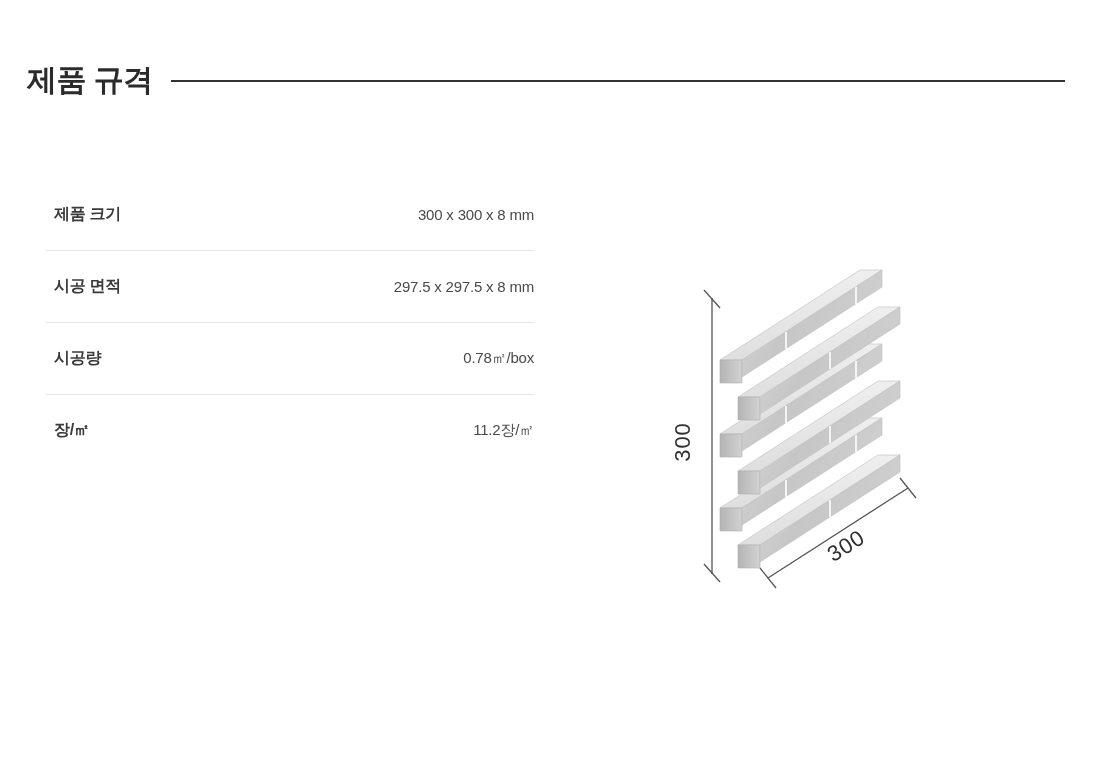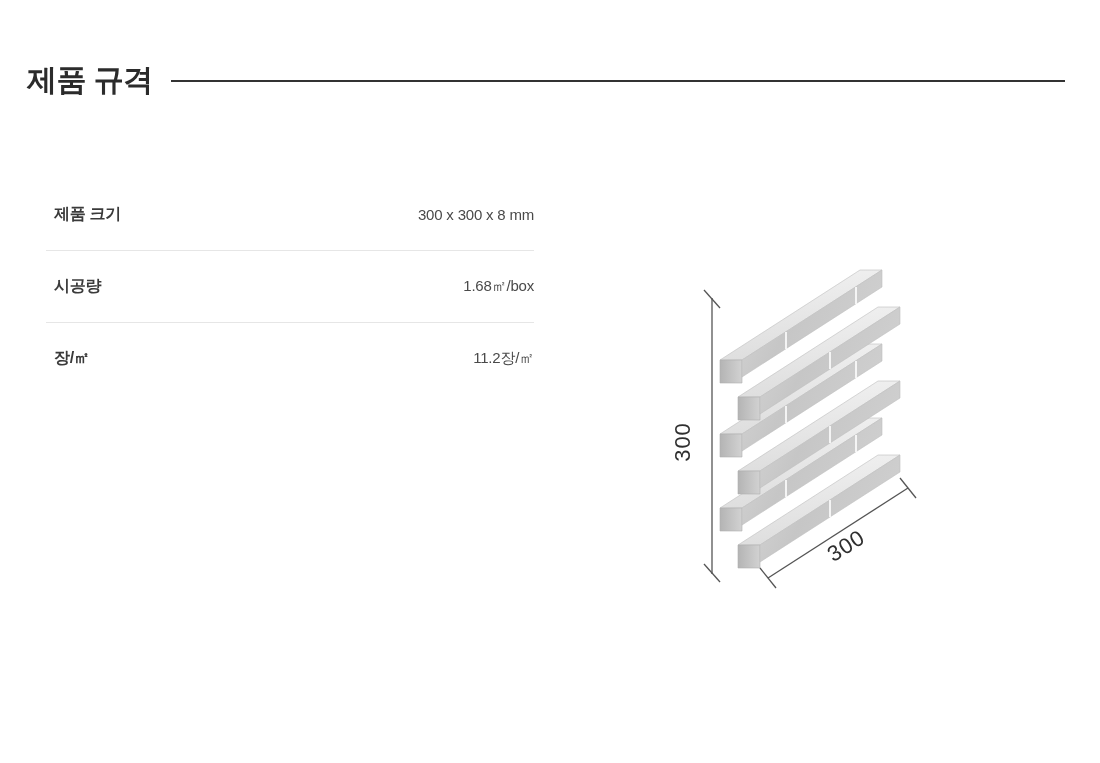--- a/index.html
+++ b/index.html
@@ -97,24 +97,28 @@
 </div>
 
 <div class="spec-table">
 
   <div class="spec-row">
     <span class="spec-label">제품 크기</span>
     <span class="spec-value">300 x 300 x 8 mm</span>
   </div>
 
 
+  <div class="spec-row">
+    <span class="spec-label">시공 면적</span>
+    <span class="spec-value">297.5 x 297.5 x 8 mm</span>
+  </div>
 
   <div class="spec-row">
     <span class="spec-label">시공량</span>
-    <span class="spec-value">1.68㎡/box</span>
+    <span class="spec-value">0.78㎡/box</span>
   </div>
 
   <div class="spec-row">
     <span class="spec-label">장/㎡</span>
     <span class="spec-value">11.2장/㎡</span>
   </div>
 
 
 </div>
 

